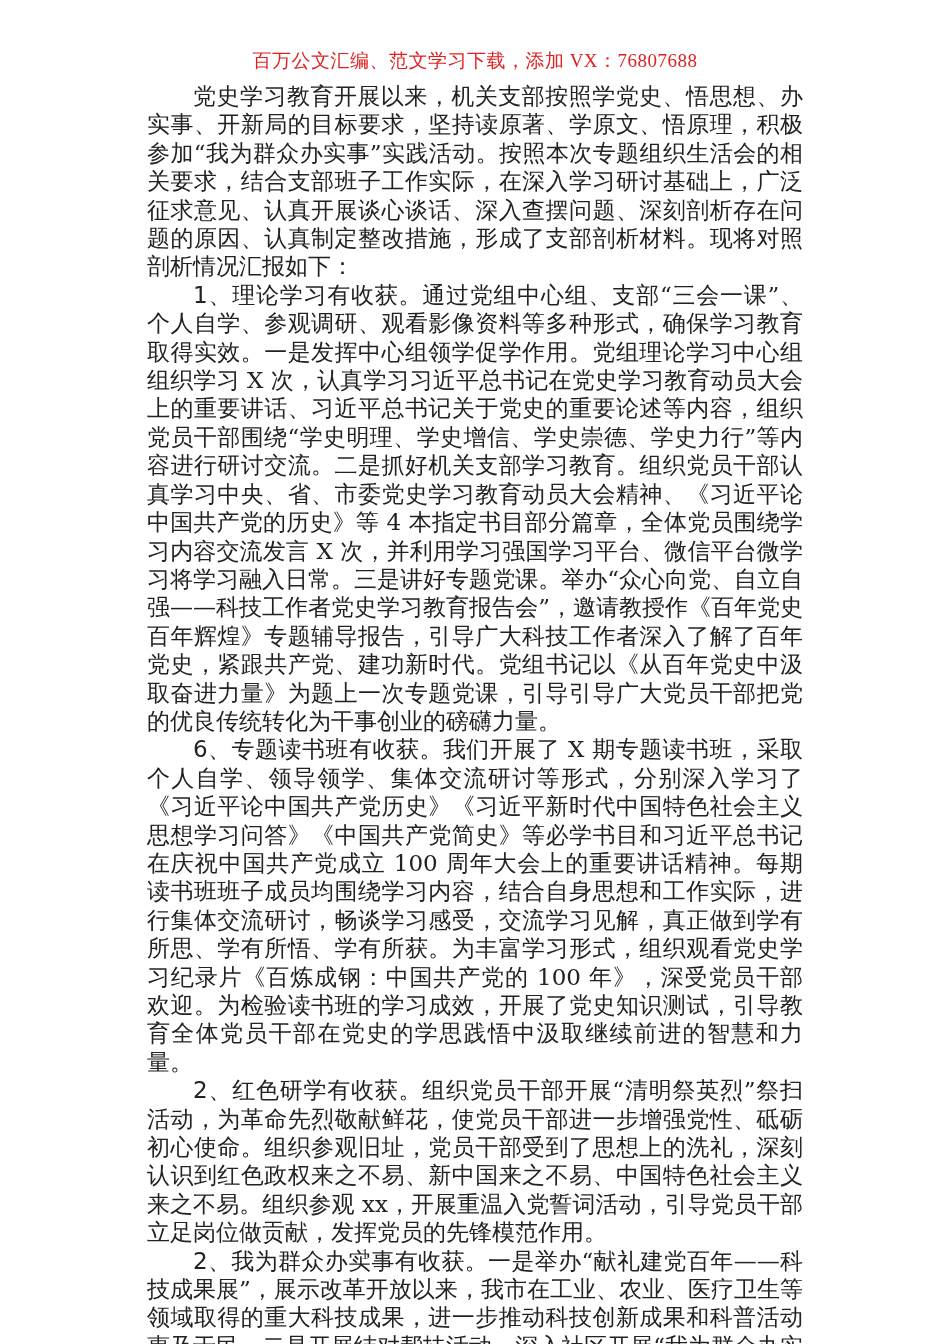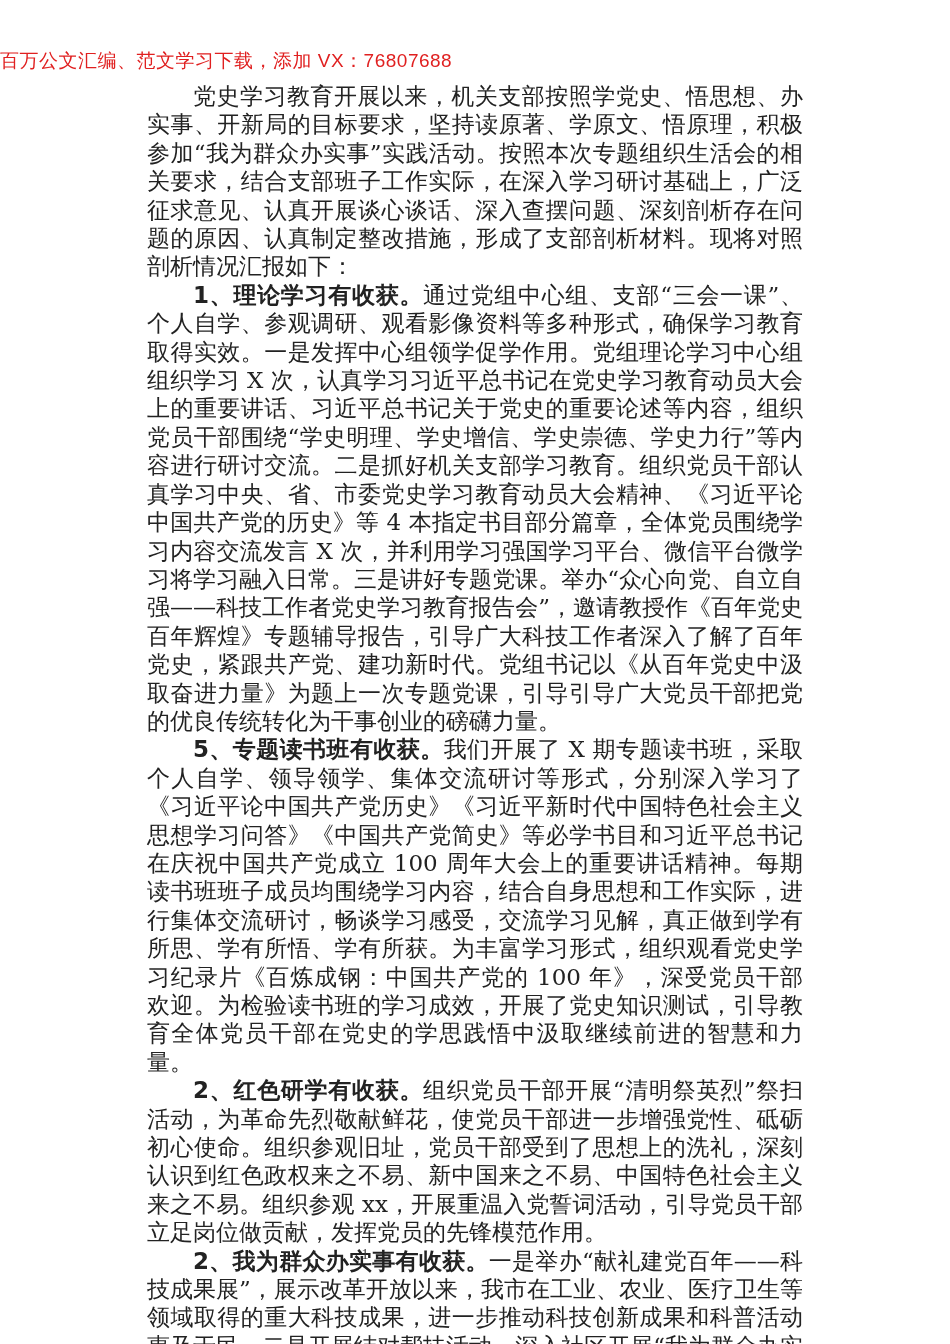--- a/index.html
+++ b/index.html
@@ -1,29 +1,29 @@
 <!DOCTYPE html>
 <html><head>
 <meta charset="utf-8">
 <style>
   html,body{margin:0;padding:0;background:#fff;}
   body{width:950px;height:1344px;position:relative;overflow:hidden;font-family:"DejaVu Serif","Liberation Serif",serif;color:#222;}
-  .banner{position:absolute;top:48px;left:0;width:950px;text-align:left;color:#e02020;font-family:Liberation Sans, sans-serif;font-size:19px;letter-spacing:0.5px;}
+  .banner{position:absolute;top:48px;left:0;width:950px;text-align:center;color:#e02020;font-family:Liberation Serif, serif;font-size:19px;letter-spacing:0.5px;}
   .content{position:absolute;top:82px;left:147px;width:656px;font-size:23px;line-height:28.4px;text-align:justify;text-justify:inter-character;}
   .content p{margin:0;text-indent:2em;}
   .h1{font-family:"DejaVu Sans","Liberation Sans",sans-serif;font-weight:bold;}
-  .lead{font-family:"DejaVu Sans","Liberation Sans",sans-serif;font-weight:bold;}
+  .lead{font-family:"DejaVu Sans","Liberation Sans",sans-serif;font-weight:normal;}
   .pagenum{position:absolute;top:1247px;left:355px;width:20px;text-align:center;font-size:14px;color:#333;font-family:"Liberation Serif",serif;}
 </style>
 </head>
 <body>
 
 <div class="banner">百万公文汇编、范文学习下载，添加 VX：76807688</div>
 
 <div class="content">
   <p>党史学习教育开展以来，机关支部按照学党史、悟思想、办实事、开新局的目标要求，坚持读原著、学原文、悟原理，积极参加“我为群众办实事”实践活动。按照本次专题组织生活会的相关要求，结合支部班子工作实际，在深入学习研讨基础上，广泛征求意见、认真开展谈心谈话、深入查摆问题、深刻剖析存在问题的原因、认真制定整改措施，形成了支部剖析材料。现将对照剖析情况汇报如下：</p>
   <p><span class="lead">1、理论学习有收获。</span><span>通过党组中心组、支部“三会一课”、个人自学、参观调研、观看影像资料等多种形式，确保学习教育取得实效。一是发挥中心组领学促学作用。党组理论学习中心组组织学习 X 次，认真学习习近平总书记在党史学习教育动员大会上的重要讲话、习近平总书记关于党史的重要论述等内容，组织党员干部围绕“学史明理、学史增信、学史崇德、学史力行”等内容进行研讨交流。二是抓好机关支部学习教育。组织党员干部认真学习中央、省、市委党史学习教育动员大会精神、《习近平论中国共产党的历史》等 4 本指定书目部分篇章，全体党员围绕学习内容交流发言 X 次，并利用学习强国学习平台、微信平台微学习将学习融入日常。三是讲好专题党课。举办“众心向党、自立自强——科技工作者党史学习教育报告会”，邀请教授作《百年党史百年辉煌》专题辅导报告，引导广大科技工作者深入了解了百年党史，紧跟共产党、建功新时代。党组书记以《从百年党史中汲取奋进力量》为题上一次专题党课，引导引导广大党员干部把党的优良传统转化为干事创业的磅礴力量。</span></p>
-  <p><span class="lead">5、专题读书班有收获。</span><span>我们开展了 X 期专题读书班，采取个人自学、领导领学、集体交流研讨等形式，分别深入学习了《习近平论中国共产党历史》《习近平新时代中国特色社会主义思想学习问答》《中国共产党简史》等必学书目和习近平总书记在庆祝中国共产党成立 100 周年大会上的重要讲话精神。每期读书班班子成员均围绕学习内容，结合自身思想和工作实际，进行集体交流研讨，畅谈学习感受，交流学习见解，真正做到学有所思、学有所悟、学有所获。为丰富学习形式，组织观看党史学习纪录片《百炼成钢：中国共产党的 100 年》，深受党员干部欢迎。为检验读书班的学习成效，开展了党史知识测试，引导教育全体党员干部在党史的学思践悟中汲取继续前进的智慧和力量。</span></p>
+  <p><span class="lead">6、专题读书班有收获。</span><span>我们开展了 X 期专题读书班，采取个人自学、领导领学、集体交流研讨等形式，分别深入学习了《习近平论中国共产党历史》《习近平新时代中国特色社会主义思想学习问答》《中国共产党简史》等必学书目和习近平总书记在庆祝中国共产党成立 100 周年大会上的重要讲话精神。每期读书班班子成员均围绕学习内容，结合自身思想和工作实际，进行集体交流研讨，畅谈学习感受，交流学习见解，真正做到学有所思、学有所悟、学有所获。为丰富学习形式，组织观看党史学习纪录片《百炼成钢：中国共产党的 100 年》，深受党员干部欢迎。为检验读书班的学习成效，开展了党史知识测试，引导教育全体党员干部在党史的学思践悟中汲取继续前进的智慧和力量。</span></p>
   <p><span class="lead">2、红色研学有收获。</span><span>组织党员干部开展“清明祭英烈”祭扫活动，为革命先烈敬献鲜花，使党员干部进一步增强党性、砥砺初心使命。组织参观旧址，党员干部受到了思想上的洗礼，深刻认识到红色政权来之不易、新中国来之不易、中国特色社会主义来之不易。组织参观 xx，开展重温入党誓词活动，引导党员干部立足岗位做贡献，发挥党员的先锋模范作用。</span></p>
   <p><span class="lead">2、我为群众办实事有收获。</span><span>一是举办“献礼建党百年——科技成果展”，展示改革开放以来，我市在工业、农业、医疗卫生等领域取得的重大科技成果，进一步推动科技创新成果和科普活动惠及于民。二是开展结对帮扶活动。深入社区开展“我为群众办实事”结对帮扶活动，走访慰问 X 位生活困难群众，为其解决实际困难，并送上价值千余元的米面油等日常生活用品，提升了群众的获得感和幸福感。四是开展“学党史、办实事，送科普进社区”活动。在社区开展了“学党史、办实事，送科普进社区”活动，邀请专家为居民讲解了食品安全、医疗保健、消防应急等方面的知识，努力推动科普“零距离”服务，将</span></p>
 </div>
 
 <div class="pagenum">1</div>
 
 </body></html>

